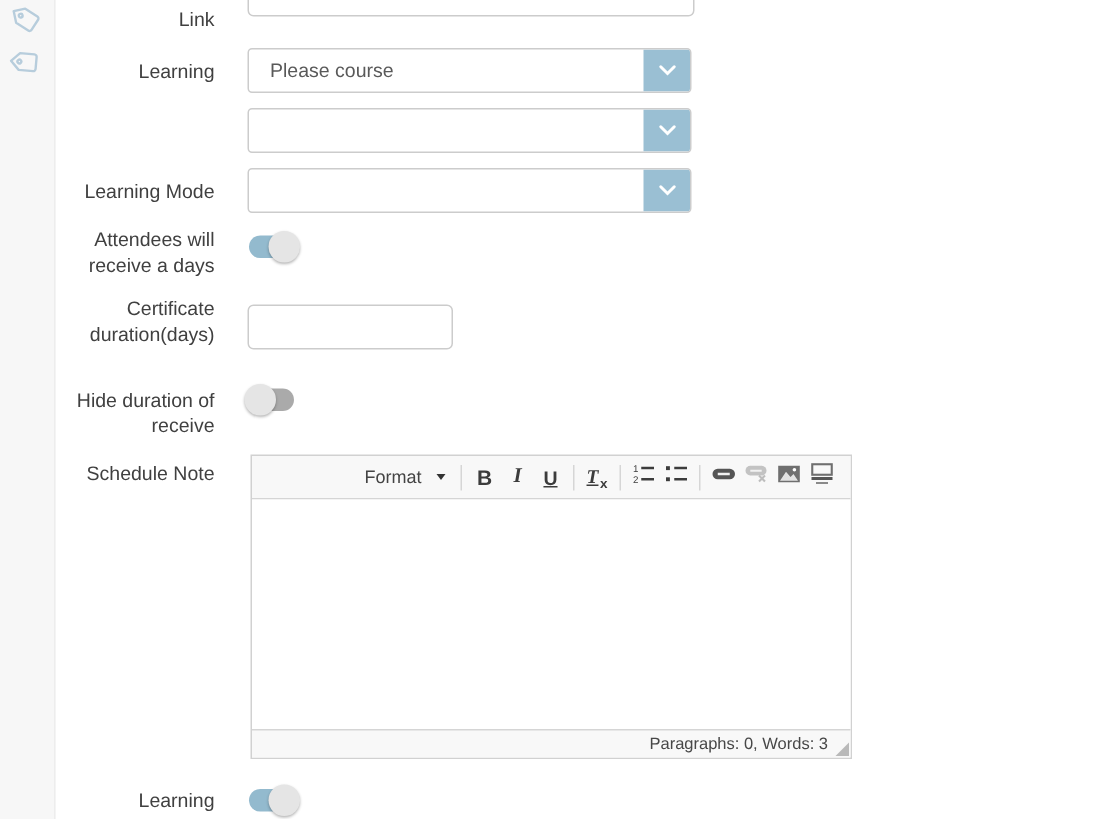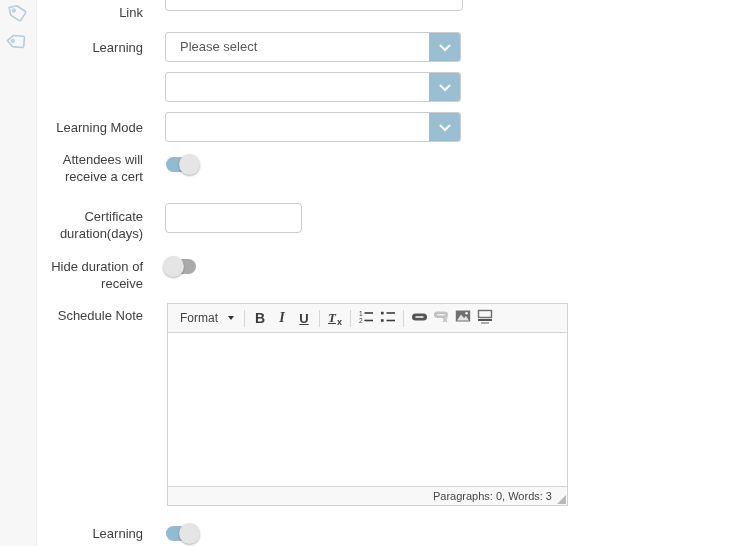--- a/index.html
+++ b/index.html
@@ -52,21 +52,21 @@
   }
   .toggle.on  .knob { left: 13px; }
   .toggle.off .knob { left: -3px; }
 
   .editor {
     position: absolute; left: 167px; top: 303px; width: 401px; height: 203px;
     border: 1px solid #d1d1d1; background: #fff; display: flex; flex-direction: column;
   }
   .ed-toolbar {
     height: 29px; background: #f8f8f8; border-bottom: 1px solid #d5d5d5;
-    display: flex; align-items: center; padding: 0 8px; flex: 0 0 auto;
+    display: flex; align-items: center; padding: 0 8px; flex: 0 0 auto; justify-content: flex-end;
   }
   .fmt-btn {
     display: flex; align-items: center; height: 22px; padding: 0 4px;
     cursor: pointer; margin-right: 2px;
   }
   .fmt-label { font-size: 12px; color: #444; width: 40px; }
   .fmt-caret {
     width: 0; height: 0; margin-left: 8px;
     border-left: 3.5px solid transparent; border-right: 3.5px solid transparent;
     border-top: 4px solid #333;
@@ -113,21 +113,21 @@
         <circle cx="7" cy="7" r="1.6"></circle>
       </svg>
     </div>
   </div>
 
   <div class="flabel" style="top:4px">Link</div>
   <input class="text-input" style="top: -19px; width: 298px;" value="">
 
   <div class="flabel" style="top:39px">Learning</div>
   <div class="select" style="top:32px">
-    <div class="value">Please select</div>
+    <div class="value">Please course</div>
     <div class="btn">
       <span>
         <svg width="12" height="8" viewBox="0 0 12 8">
             <polyline points="1.5,1.5 6,6 10.5,1.5" stroke="#fff" stroke-width="2" fill="none" stroke-linecap="round"></polyline>
           </svg>
       </span>
     </div>
   </div>
 
   <div class="select" style="top:72px">
@@ -146,27 +146,27 @@
     <div class="value"></div>
     <div class="btn">
       <span>
         <svg width="12" height="8" viewBox="0 0 12 8">
             <polyline points="1.5,1.5 6,6 10.5,1.5" stroke="#fff" stroke-width="2" fill="none" stroke-linecap="round"></polyline>
           </svg>
       </span>
     </div>
   </div>
 
-  <div class="flabel" style="top:151px">Attendees will receive a cert</div>
+  <div class="flabel" style="top:151px">Attendees will receive a days</div>
   <div class="toggle on" style="top:153px">
     <div class="track"></div>
     <div class="knob"></div>
   </div>
 
-  <div class="flabel" style="top:208px">Certificate duration(days)</div>
+  <div class="flabel" style="top:197px">Certificate duration(days)</div>
   <input class="text-input" style="top: 203px; width: 137px;" value="">
 
   <div class="flabel" style="top:258px">Hide duration of receive</div>
   <div class="toggle off" style="top:255px">
     <div class="track"></div>
     <div class="knob"></div>
   </div>
 
   <div class="flabel" style="top:307px">Schedule Note</div>
   <div class="editor">

